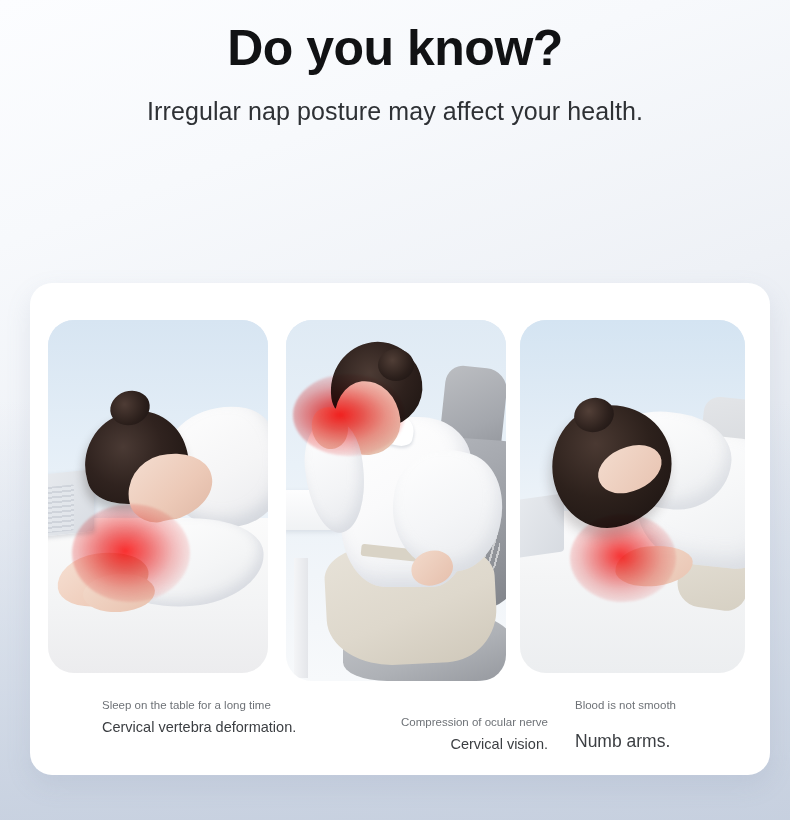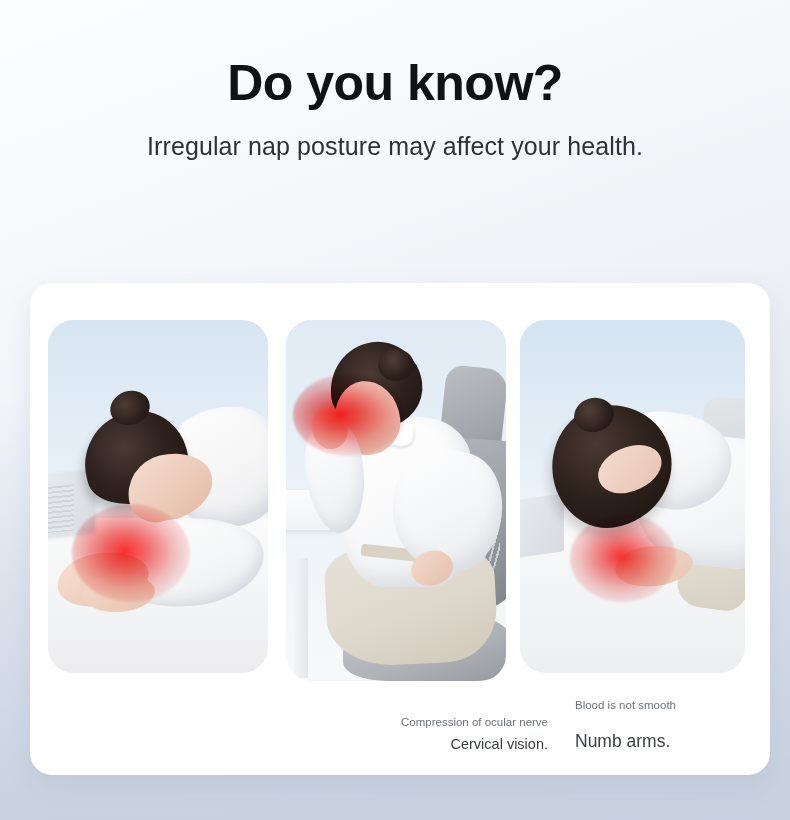--- a/index.html
+++ b/index.html
@@ -36,21 +36,21 @@
   
   .header {
     position: absolute;
     top: 0; left: 0;
     width: 790px;
     text-align: center;
     z-index: 3;
   }
   .title {
     margin: 0;
-    padding-top: 57px;
+    padding-top: 22px;
     font-family: "Liberation Sans Narrow", "Liberation Sans", sans-serif;
     font-size: 50px;
     font-weight: bold;
     letter-spacing: -0.5px;
     color: #111214;
     line-height: 1.05;
   }
   .subtitle {
     margin: 0;
     padding-top: 16px;
@@ -488,20 +488,22 @@
           <div class="arm-over"></div>
           <div class="hair"></div>
           <div class="bun"></div>
           <div class="forearm"></div>
           <div class="hand"></div>
           <div class="glow"></div>
         </div>
       </div>
 
       <div class="caption c1">
+        <p class="cap-small">Sleep on the table for a long time</p>
+        <p class="cap-big">Cervical vertebra deformation.</p>
       </div>
 
       <div class="caption c2">
         <p class="cap-small">Compression of ocular nerve</p>
         <p class="cap-big">Cervical vision.</p>
       </div>
 
       <div class="caption c3">
         <p class="cap-small">Blood is not smooth</p>
         <p class="cap-big">Numb arms.</p>

